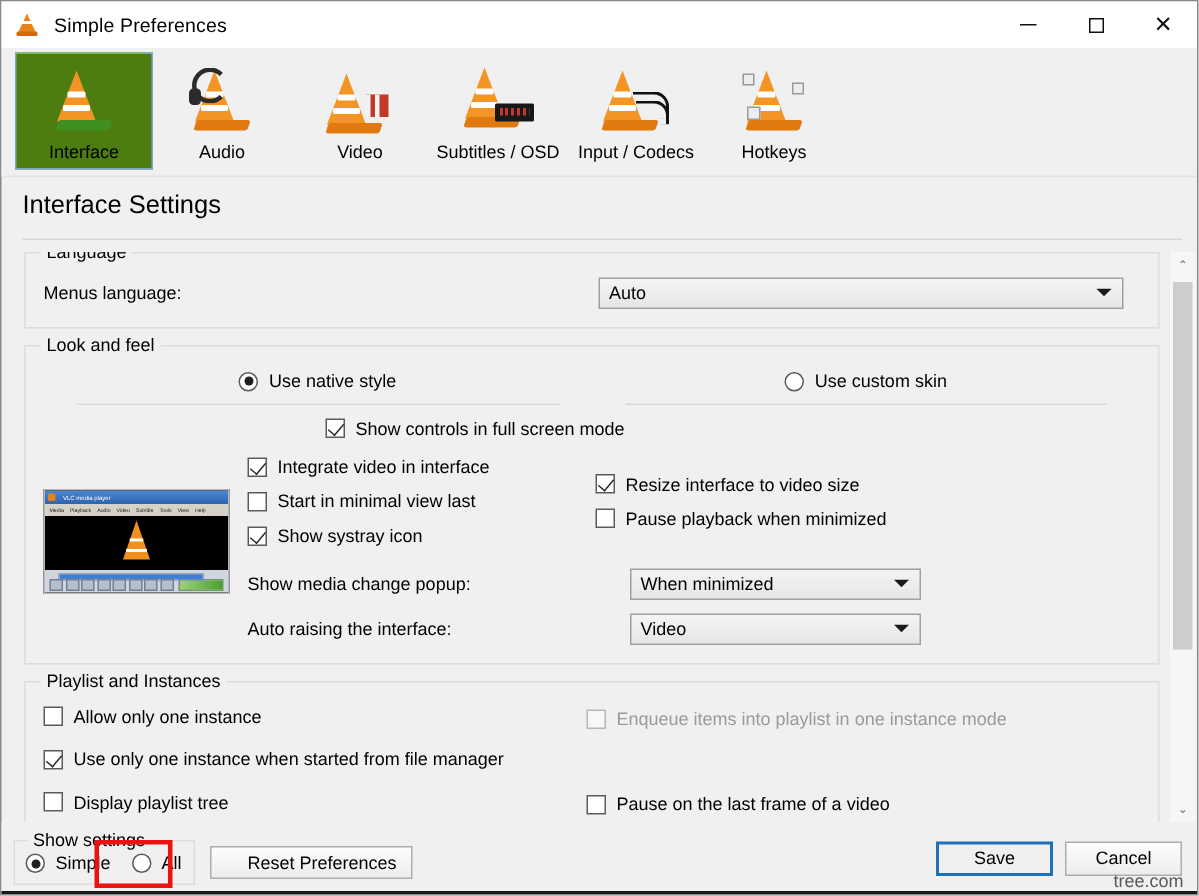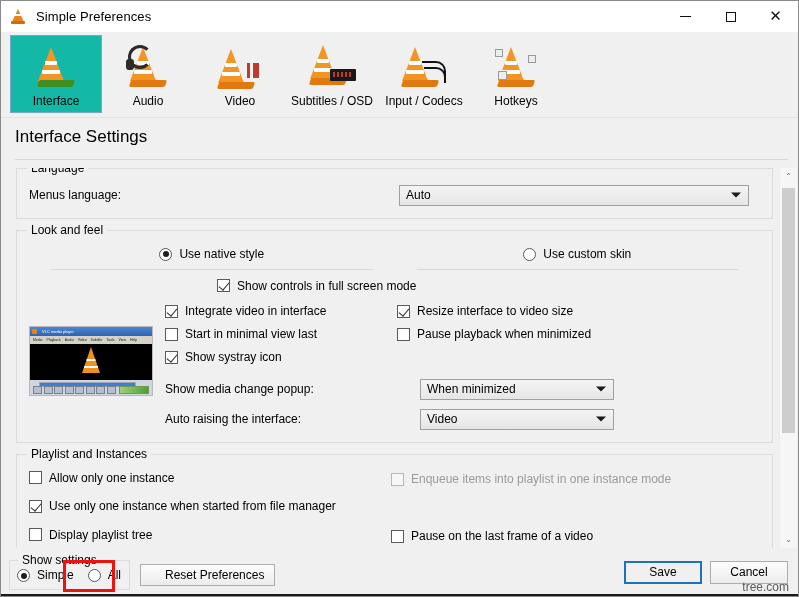--- a/index.html
+++ b/index.html
@@ -85,21 +85,21 @@
   .cat {
     width: 92px; height: 78px;
     margin-top: 3px;
     display: flex; flex-direction: column;
     align-items: center; justify-content: flex-start;
     cursor: default;
     box-sizing: border-box;
     border: 1px solid transparent;
   }
   .cat.selected {
-    background: #14b8a6;
+    background: #4d7c0f;
     border: 1px solid #7aa7c7;
   }
   .cat .icon-box {
     height: 52px; width: 52px;
     margin-top: 5px;
     position: relative;
   }
   .cat .cat-label {
     font-size: 12px; color: #000;
     margin-top: 1px;
@@ -333,21 +333,21 @@
   .pv-vol {
     position: absolute; right: 3px; top: 6px;
     width: 28px; height: 6px;
     background: linear-gradient(100deg,#9fd27a,#4aa02c);
     border: 0.5px solid #6f9a5a;
   }
 
   .lf-grid { display: flex; margin-top: 9px; }
   .lf-left { width: 136px; flex: 0 0 auto; padding-top: 22px; }
   .lf-mid  { flex: 1 1 auto; }
-  .lf-cols { display: flex; }
+  .lf-cols { display: flex; align-items: center; }
   .lf-colA { width: 232px; flex: 0 0 auto; }
   .lf-colB { flex: 1 1 auto; }
   .spaced > * { margin-bottom: 9px; }
   .spaced > *:last-child { margin-bottom: 0; }
 
   .combo-row { display: flex; align-items: center; margin-top: 5px; }
   .combo-row .lbl { width: 255px; flex: 0 0 auto; }
   .combo-row .combo { width: 194px; }
 
   

